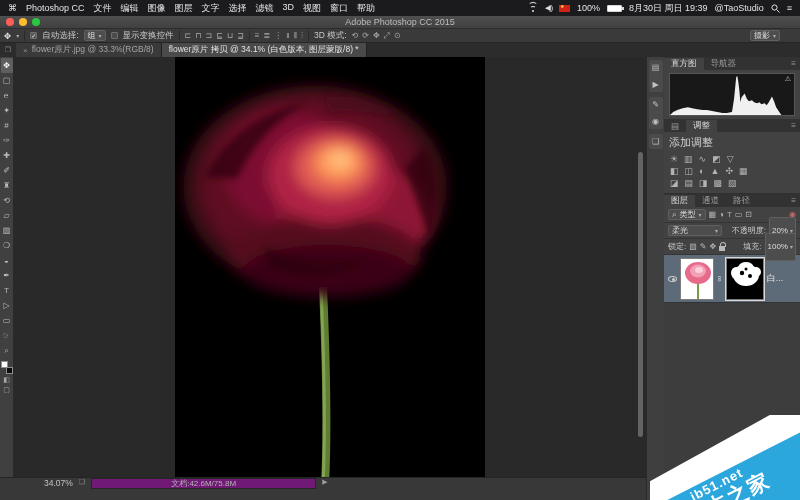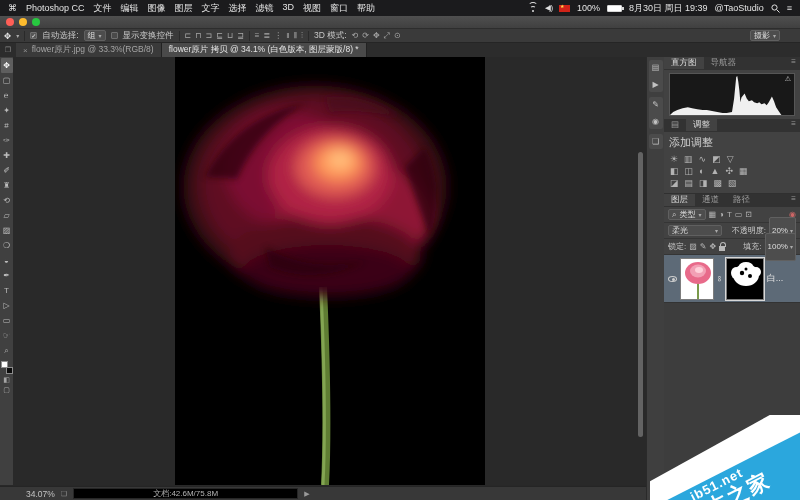--- a/index.html
+++ b/index.html
@@ -60,21 +60,21 @@
   .document{position:absolute;left:161px;top:0;width:310px;bottom:0;background:#000;overflow:hidden}
   .document svg{display:block}
   .vscroll{position:absolute;right:3px;top:95px;width:5px;height:285px;background:#636363;border-radius:3px}
 
   
   .dockstrip{position:absolute;left:646px;width:18px;top:57px;bottom:0;background:#3f3f3f;border-left:1px solid #2a2a2a;display:flex;flex-direction:column;align-items:center;padding-top:3px;font-size:8px;color:#c2c2c2;z-index:2}
   .dock-group{background:#4b4b4b;border-radius:2px;width:14px;display:flex;flex-direction:column;align-items:center;padding:3px 0;gap:8px;margin-bottom:5px}
 
   
   .panels{position:absolute;left:664px;right:0;top:57px;bottom:0;background:#3d3d3d;z-index:1}
-  .ptabs{height:13px;background:#323232;display:flex;font-size:8.5px;color:#9d9d9d;align-items:flex-start}
+  .ptabs{height:13px;background:#323232;display:flex;font-size:8.5px;color:#9d9d9d;align-items:center}
   .ptab{padding:0 7px;display:flex;align-items:center;gap:3px;white-space:nowrap}
   .ptab.active{background:#424242;color:#ddd}
   .pmenu{margin-left:auto;padding:0 4px;display:flex;align-items:center;color:#9a9a9a;font-size:8px}
 
   .hist-body{height:49px;background:#424242;padding:3px 5px;position:relative}
   .hist-box{width:100%;height:100%;background:#181818;border:1px solid #565656;position:relative}
   .hist-warn{position:absolute;top:1px;right:3px;color:#cfcfcf;font-size:7px;line-height:1}
 
   .adj-body{background:#424242;padding:2px 5px 4px;border-bottom:1px solid #303030}
   .adj-label{font-size:11px;color:#cfcfcf;margin:1px 0 3px}
@@ -89,22 +89,22 @@
   .layer-row.selected{background:#5d6a77}
   .thumb{border:1px solid #7d7d7d;background:#000;flex:0 0 auto}
   .thumb.msel{outline:1px solid #d8d8d8}
   .eye{width:9px;height:6px;border:1px solid #cfcfcf;border-radius:50%;position:relative;flex:0 0 auto}
   .eye::after{content:"";position:absolute;left:2.5px;top:1px;width:3px;height:3px;border-radius:50%;background:#cfcfcf}
   .chain{display:inline-block;transform:rotate(90deg);font-size:8px;color:#ddd}
   .lock-ico{width:6px;height:5px;background:#b8b8b8;position:relative;display:inline-block;margin-top:3px}
   .lock-ico::before{content:"";position:absolute;top:-4px;left:0.5px;width:4px;height:4px;border:1px solid #b8b8b8;border-bottom:none;border-radius:3px 3px 0 0}
 
   
-  .statusbar{position:absolute;left:0;bottom:0;width:646px;height:14px;background:#383838;border-top:1px solid #252525;display:flex;align-items:center;gap:6px;padding-left:26px;font-size:8.5px;color:#c3c3c3;z-index:2}
-  .doc-field{background:#000000;border:1px solid #262626;height:11px;width:225px;display:flex;align-items:center;justify-content:center;font-size:8px;color:#b4b4b4}
+  .statusbar{position:absolute;left:0;bottom:0;width:646px;height:23px;background:#383838;border-top:1px solid #252525;display:flex;align-items:flex-start;gap:6px;padding-left:44px;font-size:8.5px;color:#c3c3c3;z-index:2}
+  .doc-field{background:#701a75;border:1px solid #262626;height:11px;width:225px;display:flex;align-items:center;justify-content:center;font-size:8px;color:#b4b4b4}
   .status-arrow{color:#9a9a9a;font-size:7px}
 
   
   .watermark{position:absolute;right:0;bottom:0;width:150px;height:85px;overflow:hidden;z-index:20}
   .wm-white{position:absolute;left:-30px;top:83px;width:280px;height:150px;background:#fff;transform:rotate(-29deg);transform-origin:0 0}
   .wm-cyan{position:absolute;left:-18px;top:103px;width:280px;height:150px;background:#2ba7dd;transform:rotate(-27deg);transform-origin:0 0;color:#fff;padding:1px 0 0 48px}
   .wm-site{font-size:13px;font-weight:bold;letter-spacing:1px;margin-left:14px}
   .wm-brand{font-size:21px;font-weight:bold;letter-spacing:2px;line-height:1}
 </style>
 </head>
@@ -146,20 +146,21 @@
     <span data-name="notification-center-icon">≡</span>
   </span>
 </div>
 
 <div class="titlebar" data-name="window-title-bar">
   <span class="lights" data-name="window-controls">
     <span class="light" style="background:#ff5f57" data-name="close-window-button"></span>
     <span class="light" style="background:#febc2e" data-name="minimize-window-button"></span>
     <span class="light" style="background:#28c840" data-name="zoom-window-button"></span>
   </span>
+  <span class="wtitle" data-name="window-title">Adobe Photoshop CC 2015</span>
 </div>
 
 <div class="optionsbar" data-name="tool-options-bar">
   <span data-name="current-tool-icon" style="color:#e8e8e8">✥</span>
   <span class="caret" data-name="tool-preset-caret-icon">▾</span>
   <span class="sep" data-name="divider"></span>
   <span class="cb" data-name="auto-select-checkbox">✓</span>
   <span data-name="auto-select-label">自动选择:</span>
   <span class="select" data-name="auto-select-dropdown">
     <span data-name="auto-select-value">组</span>

